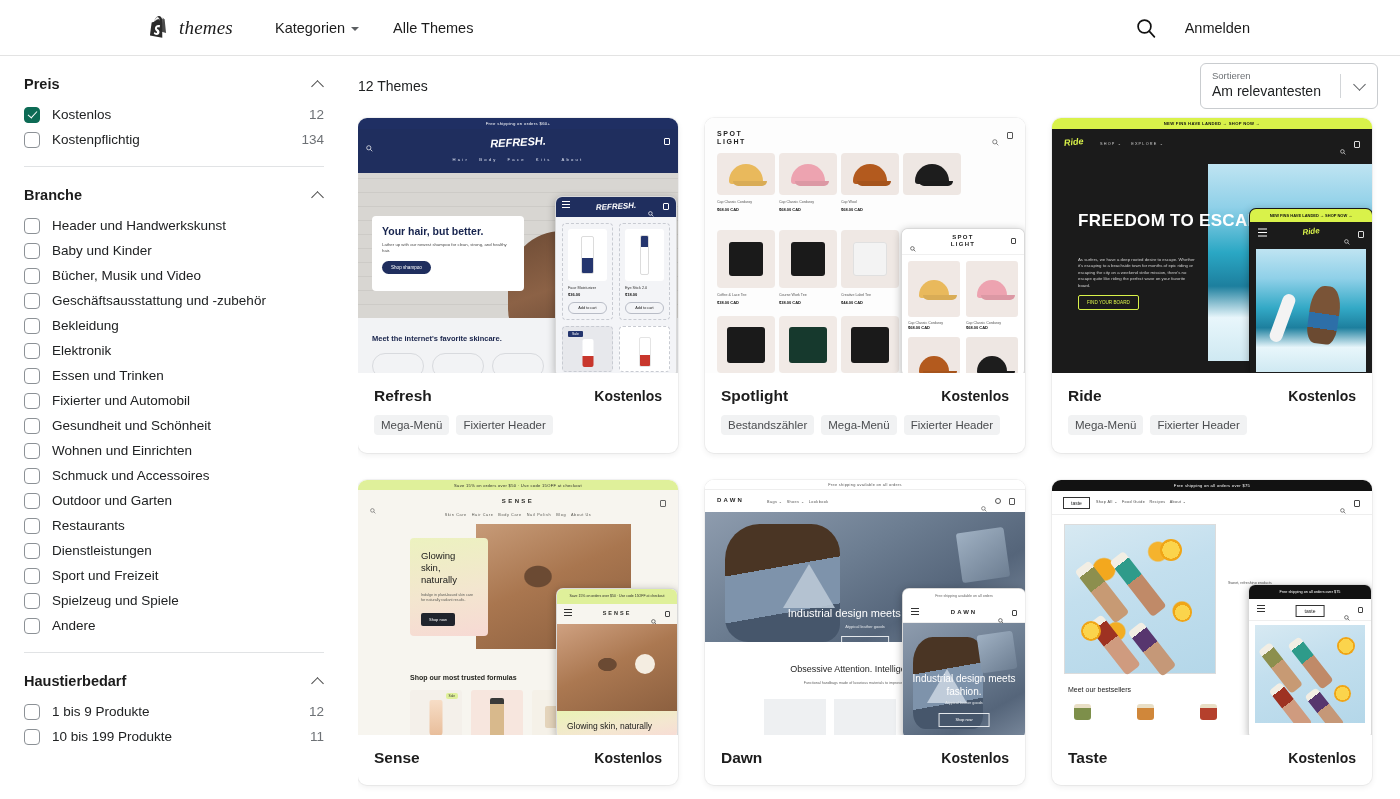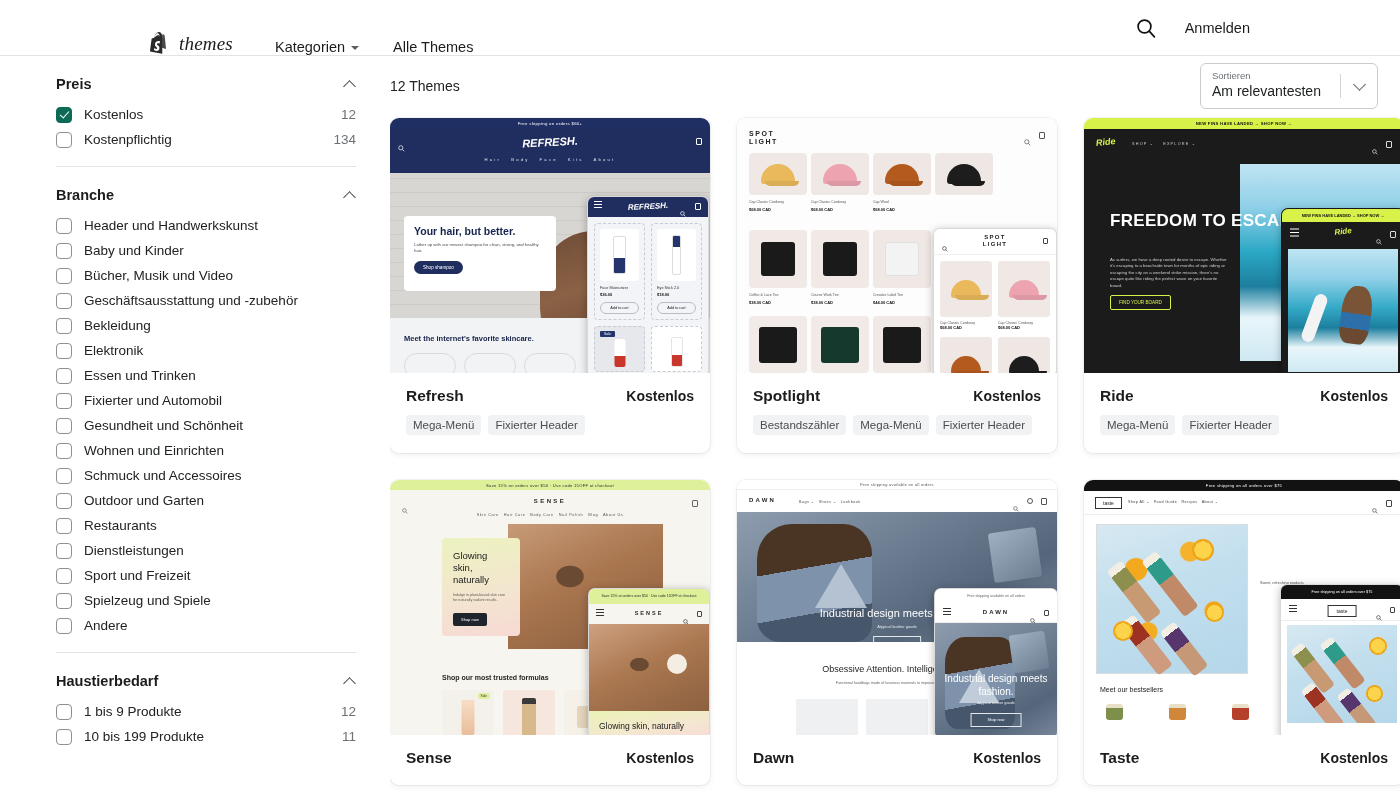--- a/index.html
+++ b/index.html
@@ -12,21 +12,21 @@
     -webkit-font-smoothing: antialiased;
   }
 
   
   .site-header {
     height: 56px;
     width: 100%;
     background: #ffffff;
     border-bottom: 1px solid #e3e3e3;
     display: flex;
-    align-items: flex-end;
+    align-items: center;
     position: relative;
   }
   .brand {
     display: flex; align-items: center; gap: 9px;
     margin-left: 150px;
   }
   .shop-bag { width: 20px; height: 23px; display:block; }
   .brand-word {
     font-family: "Liberation Serif", serif;
     font-style: italic;
@@ -48,21 +48,21 @@
     margin-top: 2px;
   }
   .header-right {
     position: absolute; right: 150px; top: 0; height: 56px;
     display: flex; align-items: center; gap: 28px;
   }
   .search-btn { cursor: pointer; display:flex; align-items:center; }
   .signin-link { font-size: 14.5px; color: #1c1c1c; cursor: pointer; }
 
   
-  .page { display: flex; height: 743px; margin-left: 32px; }
+  .page { display: flex; height: 743px; }
 
   
   .sidebar {
     width: 358px;
     flex: 0 0 358px;
     padding: 0 30px 0 20px;
     background: #ffffff;
     overflow: hidden;
   }
   .filter-group { padding-top: 16px; }

